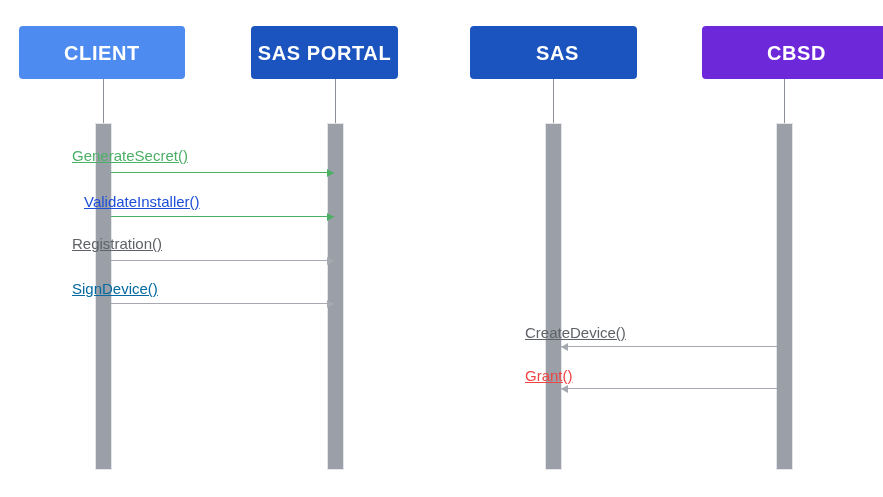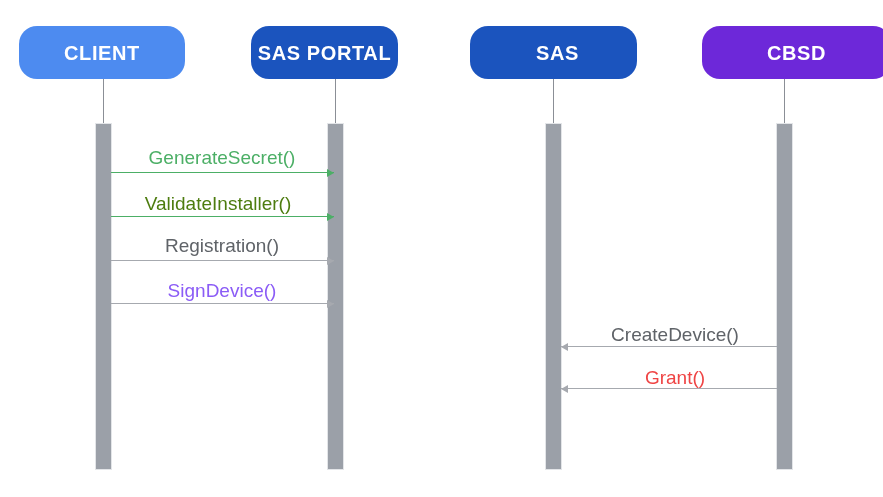--- a/index.html
+++ b/index.html
@@ -14,21 +14,21 @@
     position: relative;
     width: 883px;
     height: 497px;
     background: #ffffff;
     overflow: hidden;
   }
 
   
   .participant {
     position: absolute;
-    border-radius: 18px;
+    border-radius: 4px;
     display: flex;
     align-items: center;
     justify-content: center;
     box-sizing: border-box;
     text-align: right;
   }
   .participant-label {
     color: #ffffff;
     font-size: 20px;
     font-weight: bold;
@@ -68,24 +68,25 @@
   .message-arrowhead.right {
     border-left-width: 7px;
     border-left-style: solid;
   }
   .message-arrowhead.left {
     border-right-width: 7px;
     border-right-style: solid;
   }
   .message-label {
     position: absolute;
-    font-size: 19px;
-    text-align: center;
+    font-size: 15px;
+    text-align: left;
     white-space: nowrap;
     line-height: 1;
+    text-decoration: underline;
   }
 </style>
 </head>
 <body>
 
 <div id="canvas">
   <div id="lifelines-layer">
       <div class="lifeline" style="left: 103px; top: 79px; height: 44px; background: rgb(139, 143, 150);"></div>
       <div class="lifeline" style="left: 335px; top: 79px; height: 44px; background: rgb(139, 143, 150);"></div>
       <div class="lifeline" style="left: 553px; top: 79px; height: 44px; background: rgb(139, 143, 150);"></div>
@@ -99,31 +100,31 @@
     </div>
   <div id="messages-layer">
       <div>
         <div class="message-line" style="left: 111px; top: 172px; width: 223px; background: rgb(76, 175, 102);"></div>
         <div class="message-arrowhead right" style="top: 168.5px; left: 327px; border-left-color: rgb(76, 175, 102);"></div>
         <div class="message-label" style="top: 148px; left: 72px; width: 300px; color: rgb(76, 175, 102);">GenerateSecret()</div>
       </div>
       <div>
         <div class="message-line" style="left: 111px; top: 216px; width: 223px; background: rgb(76, 175, 102);"></div>
         <div class="message-arrowhead right" style="top: 212.5px; left: 327px; border-left-color: rgb(76, 175, 102);"></div>
-        <div class="message-label" style="top: 194px; left: 68px; width: 300px; color: #4d7c0f;">ValidateInstaller()</div>
+        <div class="message-label" style="top: 194px; left: 84px; width: 300px; color: #1d4ed8;">ValidateInstaller()</div>
       </div>
       <div>
         <div class="message-line" style="left: 111px; top: 260px; width: 223px; background: rgb(166, 169, 175);"></div>
         <div class="message-arrowhead right" style="top: 256.5px; left: 327px; border-left-color: rgb(166, 169, 175);"></div>
         <div class="message-label" style="top: 236px; left: 72px; width: 300px; color: rgb(95, 99, 104);">Registration()</div>
       </div>
       <div>
         <div class="message-line" style="left: 111px; top: 303px; width: 223px; background: rgb(166, 169, 175);"></div>
         <div class="message-arrowhead right" style="top: 299.5px; left: 327px; border-left-color: rgb(166, 169, 175);"></div>
-        <div class="message-label" style="top: 281px; left: 72px; width: 300px; color: #8b5cf6;">SignDevice()</div>
+        <div class="message-label" style="top: 281px; left: 72px; width: 300px; color: #0369a1;">SignDevice()</div>
       </div>
       <div>
         <div class="message-line" style="left: 561px; top: 346px; width: 216px; background: rgb(166, 169, 175);"></div>
         <div class="message-arrowhead left" style="top: 342.5px; left: 561px; border-right-color: rgb(166, 169, 175);"></div>
         <div class="message-label" style="top: 325px; left: 525px; width: 300px; color: rgb(95, 99, 104);">CreateDevice()</div>
       </div>
       <div>
         <div class="message-line" style="left: 561px; top: 388px; width: 216px; background: rgb(166, 169, 175);"></div>
         <div class="message-arrowhead left" style="top: 384.5px; left: 561px; border-right-color: rgb(166, 169, 175);"></div>
         <div class="message-label" style="top: 368px; left: 525px; width: 300px; color: #ef4444;">Grant()</div>

